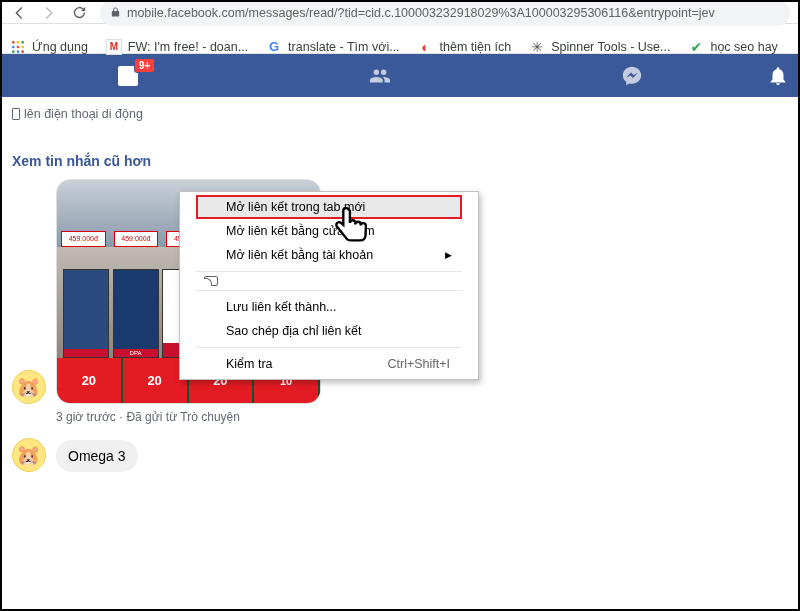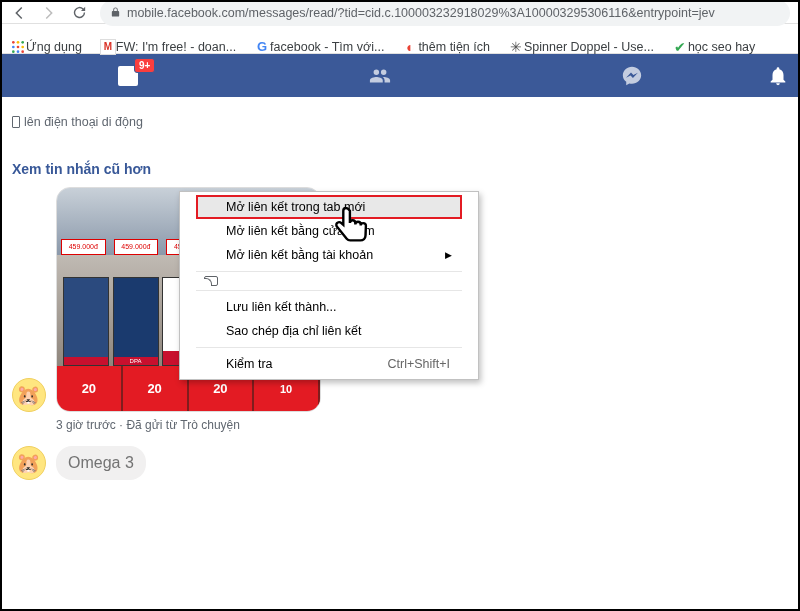--- a/index.html
+++ b/index.html
@@ -8,39 +8,39 @@
   
   .browser-bar { height: 22px; display: flex; align-items: center; padding: 0 8px; gap: 12px; border-bottom: 1px solid #e0e0e0; }
   .browser-bar .nav-btn { width: 18px; height: 18px; display: flex; align-items: center; justify-content: center; color: #5f6368; cursor: pointer; }
   .browser-bar .nav-btn.disabled { color: #bdbdbd; }
   .url-box { flex: 1; height: 26px; background: #f1f3f4; border-radius: 13px; display: flex; align-items: center; padding: 0 10px; font-size: 12.5px; color: #5f6368; gap: 6px; }
   .url-box .lock { font-size: 11px; }
   .url-text { white-space: nowrap; overflow: hidden; }
 
   
   .bookmarks-bar { height: 30px; display: flex; align-items: center; padding: 0 8px; gap: 18px; font-size: 12.5px; color: #3c4043; border-bottom: 1px solid #e0e0e0; }
-  .bookmark { display: flex; align-items: center; gap: 0; cursor: pointer; white-space: nowrap; margin-top: 16px; }
+  .bookmark { display: flex; align-items: center; gap: 6px; cursor: pointer; white-space: nowrap; margin-top: 16px; }
   .bm-icon { width: 16px; height: 16px; display: flex; align-items: center; justify-content: center; font-size: 14px; }
   .gmail-m { width:16px; height:16px; background:#fff; border:1px solid #ddd; font-size:10px; font-weight:bold; color:#d93025; display:flex; align-items:center; justify-content:center; }
   .g-multi { font-weight:bold; font-size:13px; }
   .g-multi span:nth-child(1){color:#4285f4;} .g-multi span:nth-child(2){color:#ea4335;} .g-multi span:nth-child(3){color:#fbbc05;} .g-multi span:nth-child(4){color:#34a853;}
 
   
   .fb-nav { height: 43px; background: #3b5998; display: flex; align-items: stretch; }
   .fb-tab { flex: 1; display: flex; align-items: center; justify-content: center; position: relative; cursor: pointer; }
   .fb-tab.last { flex: 0 0 40px; }
   .fb-icon { width: 22px; height: 22px; fill: #c4cde0; color:#c4cde0; }
   .badge { position: absolute; top: 4px; left: 50%; margin-left: 6px; background: #fa3e3e; color: #fff; font-size: 10px; font-weight: bold; padding: 1px 4px; border-radius: 3px; border: 1px solid #3b5998; }
   .feed-sq{ width:20px; height:20px; background:#fff; border-radius:2px; position:relative;}
   .feed-sq:after{content:""; position:absolute; right:-3px; top:-3px; width:7px; height:7px; background:#fa3e3e; border-radius:2px;}
 
   
   .chat-header { padding: 8px 10px 6px 10px; }
   .chat-header .name { font-size: 15px; color: #1c1e21; }
-  .chat-header .sub { display:flex; align-items:center; gap:4px; font-size: 12.5px; color: #606770; margin-top: 10px; }
+  .chat-header .sub { display:flex; align-items:center; gap:4px; font-size: 12.5px; color: #606770; margin-top: 2px; }
   .mobile-ic{ display:inline-block; width:8px; height:12px; border:1px solid #606770; border-radius:1px;}
 
   .older-link { padding: 6px 10px 10px 10px; font-size: 14px; color: #385898; font-weight: bold; cursor: pointer; margin-top: 20px; }
 
   
   .msg-row { display: flex; align-items: flex-end; gap: 10px; padding: 0 10px 6px 10px; }
   .avatar { width: 34px; height: 34px; border-radius: 50%; background:#ffe680; display:flex; align-items:center; justify-content:center; font-size:20px; border:1px solid #f0d060; flex-shrink:0;}
   
   .media-bubble { width: 265px; height: 225px; border-radius: 14px; overflow: hidden; background: #f0f2f5; position:relative; border:1px solid #ddd;}
   .shelf-top{height:30%; background:linear-gradient(#c8d0d8,#8a98aa); display:flex; align-items:flex-end;}
@@ -48,27 +48,27 @@
   .shelf-mid{height:50%; background:linear-gradient(#c0bab3,#8f867d); display:flex; align-items:flex-end; justify-content:space-around; padding:0 4px;}
   .box{ height:80%; border:1px solid #333; background:#fff; font-size:6px; display:flex; flex-direction:column; justify-content:flex-end; align-items:center;}
   .box.b1{flex:0 0 18%; background:#2b4a7e;}
   .box.b2{flex:0 0 18%; background:#1a3a6e;}
   .box.b3{flex:0 0 30%; background:#fff;}
   .box.b4{flex:0 0 28%; background:#fff;}
   .box .top{flex:1;} .box .lab{background:#c8102e; color:#fff; width:100%; text-align:center; padding:1px 0;}
   .box.b4 .lab{background:#000;}
   .box.b3 .lab span, .box.b4 .lab span{display:block;}
   .bar-row{height:20%; display:flex;}
-  .bar{flex:1; background:#e31b23; color:#fff; display:flex; align-items:center; justify-content:center; font-size:13px; font-weight:bold; border-right:2px solid #7f1d1d;}
+  .bar{flex:1; background:#e31b23; color:#fff; display:flex; align-items:center; justify-content:center; font-size:13px; font-weight:bold; border-right:2px solid #14532d;}
   .bar:nth-child(4){background:#e31b23;}
   .bar.sm{font-size:11px;}
   
   .timestamp { font-size: 12px; color: #606770; padding: 0 26px 14px 54px; }
 
-  .msg-bubble { background: #f1f0f0; color: #737373; padding: 8px 12px; border-radius: 16px; font-size: 16px; }
+  .msg-bubble { background: #f1f0f0; color: #000000; padding: 8px 12px; border-radius: 16px; font-size: 14px; }
 
   
   .context-menu { position: absolute; top: 189px; left: 177px; width: 300px; background: #fff; border: 1px solid #c1c1c1; box-shadow: 2px 3px 6px rgba(0,0,0,0.25); font-size: 12.5px; color: #000; padding: 3px 16px; z-index: 10; }
   .cm-item { display: flex; align-items: center; padding: 5px 12px 5px 30px; cursor: pointer; position: relative; }
   .cm-item.highlight { background: #e8e8e8; border: 2px solid #e31b23; padding: 3px 10px 3px 28px; }
   .cm-item .arrow { position: absolute; right: 10px; font-size: 9px; }
   .cm-item .short { position: absolute; right: 12px; color: #666; text-align: right; }
   .cm-sep { height: 1px; background: #e6e6e6; margin: 4px 0; }
   .cm-item .cast-ic{ position:absolute; left:8px; width:14px; height:10px; border:1.3px solid #5f6368; border-radius:2px;}
   .cm-item .cast-ic:after{content:""; position:absolute; left:-1px; bottom:-1px; width:7px; height:7px; border:1.3px solid #5f6368; border-left:none; border-bottom:none; border-radius:0 6px 0 0; background:#fff;}
@@ -125,29 +125,29 @@
     <span>Ứng dụng</span>
   </div>
   <div class="bookmark">
     <span class="bm-icon gmail-m">M</span>
     <span>FW: I'm free! - doan...</span>
   </div>
   <div class="bookmark">
     <span class="bm-icon g-multi">
         <span>G</span>
       </span>
-    <span>facebook - Tìm với...</span>
+    <span>translate - Tìm với...</span>
   </div>
   <div class="bookmark">
     <span class="bm-icon" style="color:#ea4335;">◐</span>
     <span>thêm tiện ích</span>
   </div>
   <div class="bookmark">
     <span class="bm-icon" style="color:#555;">✳</span>
-    <span>Spinner Doppel - Use...</span>
+    <span>Spinner Tools - Use...</span>
   </div>
   <div class="bookmark">
     <span class="bm-icon" style="color:#34a853;">✔</span>
     <span>học seo hay</span>
   </div>
 </div>
 
 <div class="fb-nav">
   <div class="fb-tab active">
     <span class="feed-sq"></span>

